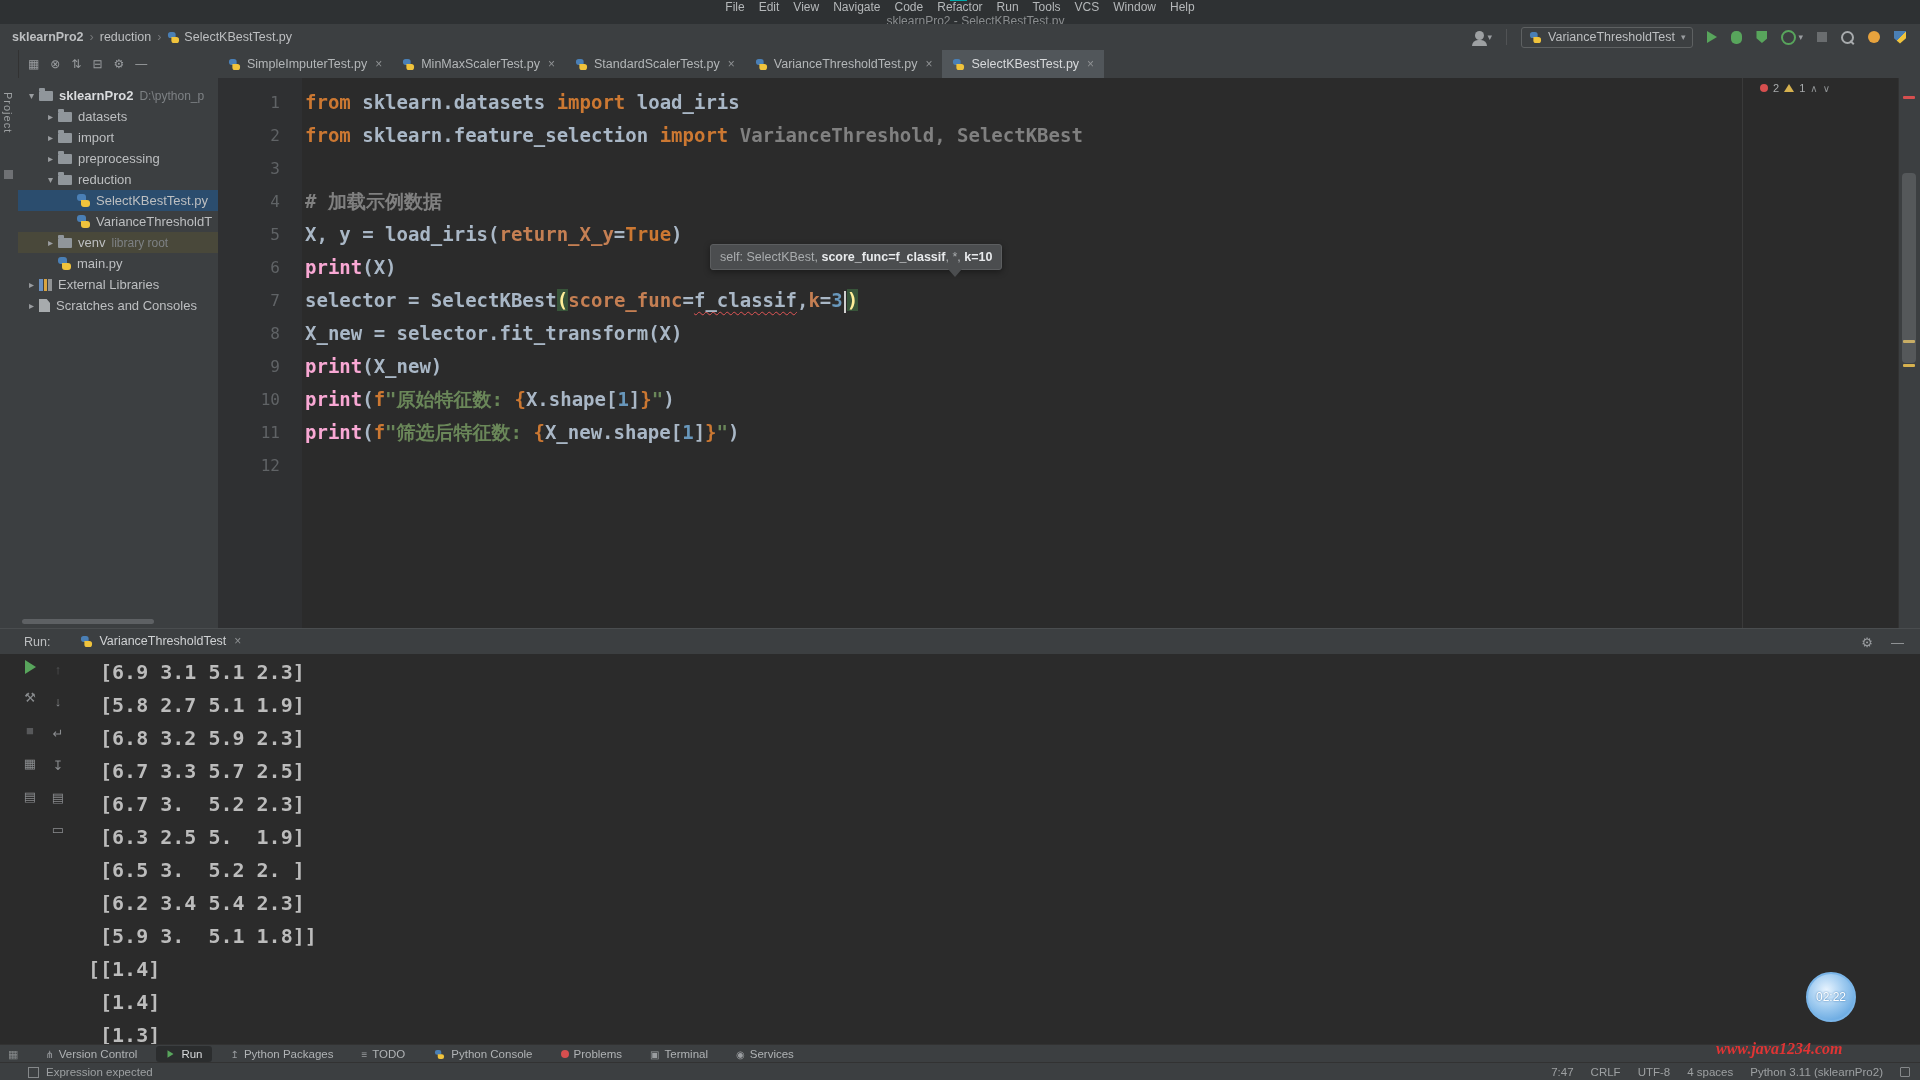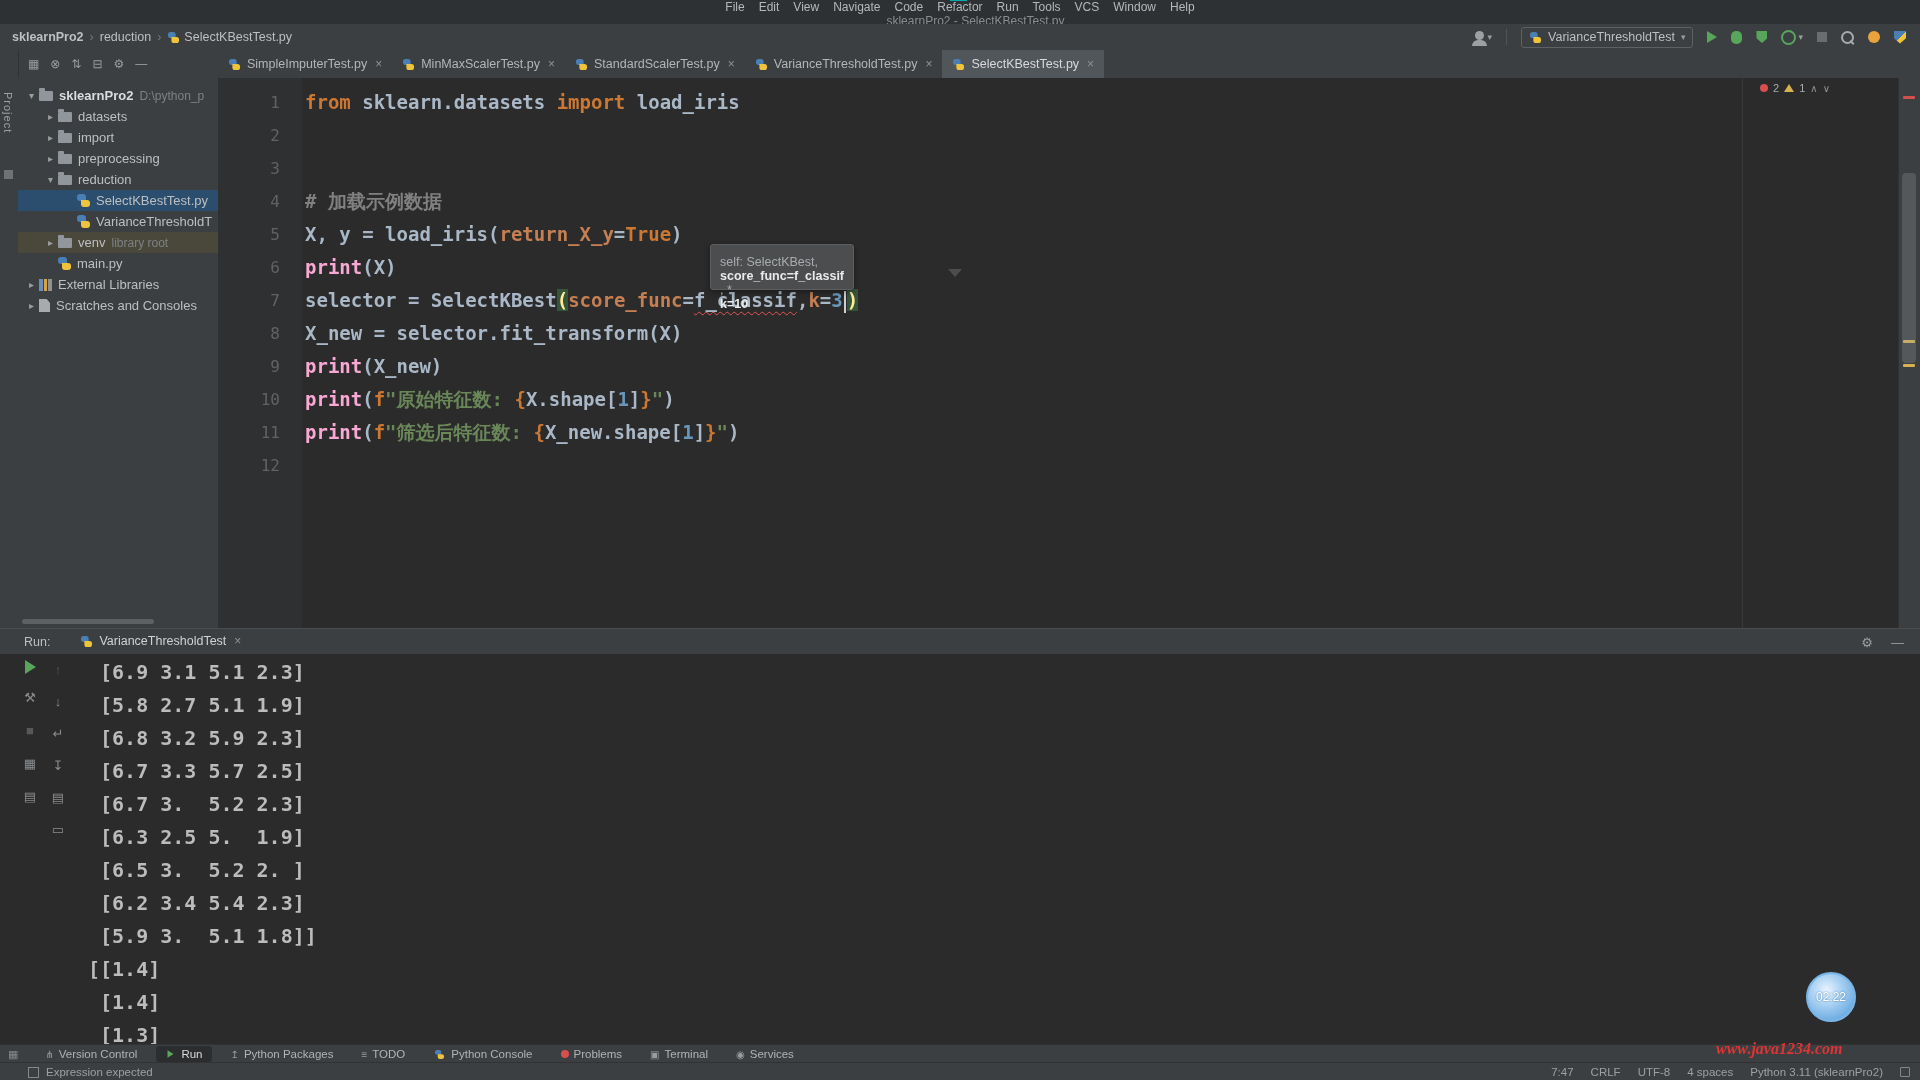--- a/index.html
+++ b/index.html
@@ -87,22 +87,22 @@
   #code-rows{position:absolute;left:0;top:8px;width:100%;}
   .lnum{width:62px;text-align:right;color:#606366;font:16px "DejaVu Sans Mono",monospace;flex-shrink:0;}
   .code-line{margin-left:25px;font:bold 19px/33px "DejaVu Sans Mono",monospace;color:#a9b7c6;white-space:pre;}
   .tk-kw{color:#cc7832;} .tk-dim{color:#808080;} .tk-cmt{color:#808080;} .tk-param{color:#c57f53;}
   .tk-num{color:#6897bb;} .tk-str{color:#6a8759;} .tk-fn{color:#f9a8d4;} .tk-brace{color:#cc7832;}
   .tk-err{text-decoration:underline wavy #e05555 1px;text-underline-offset:4px;}
   .tk-phl{background:#38553a;color:#ffee99;}
   .caret{display:inline-block;width:2px;height:22px;background:#d0d0d0;vertical-align:middle;margin:0 1px;}
 
   #tooltip{position:absolute;left:492px;top:166px;height:24px;background:#4b4d4f;border:1px solid #5c5e60;
-           border-radius:3px;display:flex;align-items:flex-start;padding:10px 9px;font-size:12.5px;color:#a9acae;
-           box-shadow:0 2px 6px rgba(0,0,0,.4);white-space:pre;flex-direction:column;}
+           border-radius:3px;display:flex;align-items:center;padding:0 9px;font-size:12.5px;color:#a9acae;
+           box-shadow:0 2px 6px rgba(0,0,0,.4);white-space:pre;}
   .tt-b{color:#e8eaec;font-weight:bold;}
   #tooltip-tail{position:absolute;left:730px;top:191px;width:0;height:0;
                 border-left:7px solid transparent;border-right:7px solid transparent;border-top:8px solid #4b4d4f;}
   #inspect-widget{position:absolute;right:68px;top:4px;display:flex;align-items:center;gap:5px;font-size:11px;color:#a8abad;}
   .dot-red{width:8px;height:8px;border-radius:50%;background:#d64f4f;}
   .tri-yellow{width:0;height:0;border-left:5px solid transparent;border-right:5px solid transparent;border-bottom:8px solid #d6b14f;}
   .insp-chev{color:#8f9294;font-size:10px;}
 
   
   #right-stripe{left:1898px;top:78px;width:22px;height:550px;background:#3c3f41;border-left:1px solid #323232;}
@@ -321,20 +321,21 @@
   <div id="editor" class="abs">
     <div id="gutter-bg"></div>
     <div id="margin-line"></div>
     <div id="code-rows">
         <div class="code-row">
           <span class="lnum">1</span>
           <span class="code-line"><span class="tk-kw">from </span><span>sklearn.datasets </span><span class="tk-kw">import </span><span>load_iris</span></span>
         </div>
         <div class="code-row">
           <span class="lnum">2</span>
+          <span class="code-line"><span class="tk-kw">from </span><span>sklearn.feature_selection </span><span class="tk-kw">import </span><span class="tk-dim">VarianceThreshold, SelectKBest</span></span>
         </div>
         <div class="code-row">
           <span class="lnum">3</span>
           <span class="code-line"></span>
         </div>
         <div class="code-row">
           <span class="lnum">4</span>
           <span class="code-line"><span class="tk-cmt"># 加载示例数据</span></span>
         </div>
         <div class="code-row">

